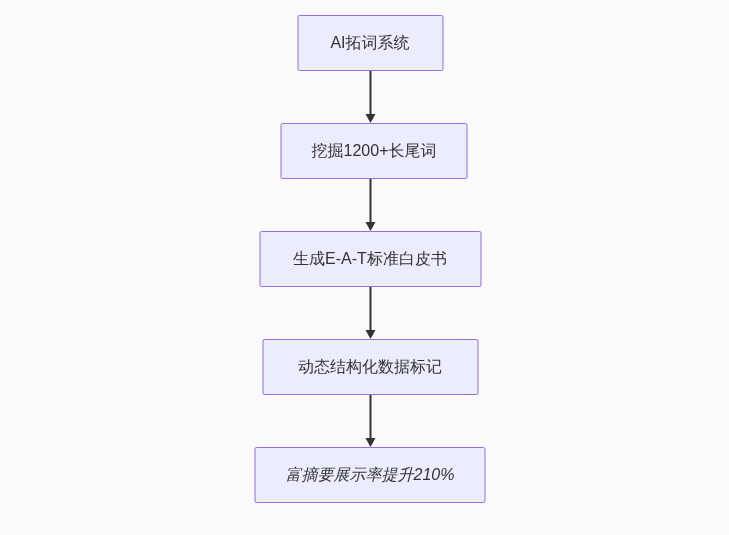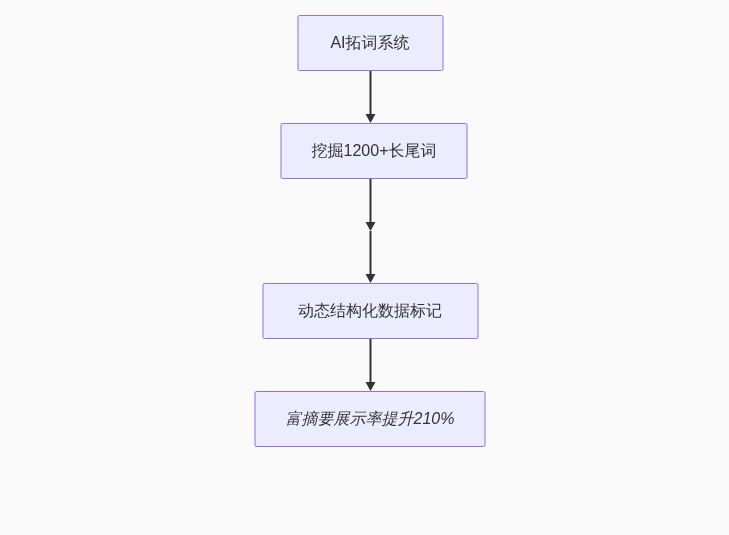--- a/index.html
+++ b/index.html
@@ -74,20 +74,21 @@
     <div class="arrow-head"></div>
   </div>
 
   <div class="node n2">挖掘1200+长尾词</div>
 
   <div class="connector">
     <div class="arrow-line"></div>
     <div class="arrow-head"></div>
   </div>
 
+  <div class="node n3">生成E-A-T标准白皮书</div>
 
   <div class="connector">
     <div class="arrow-line"></div>
     <div class="arrow-head"></div>
   </div>
 
   <div class="node n4">动态结构化数据标记</div>
 
   <div class="connector">
     <div class="arrow-line"></div>

